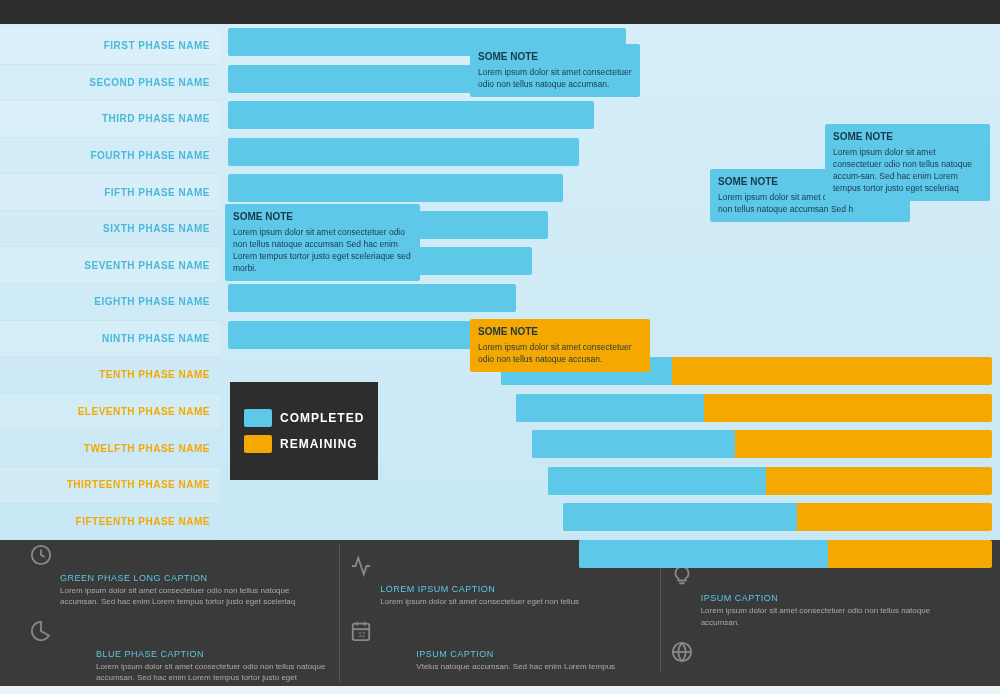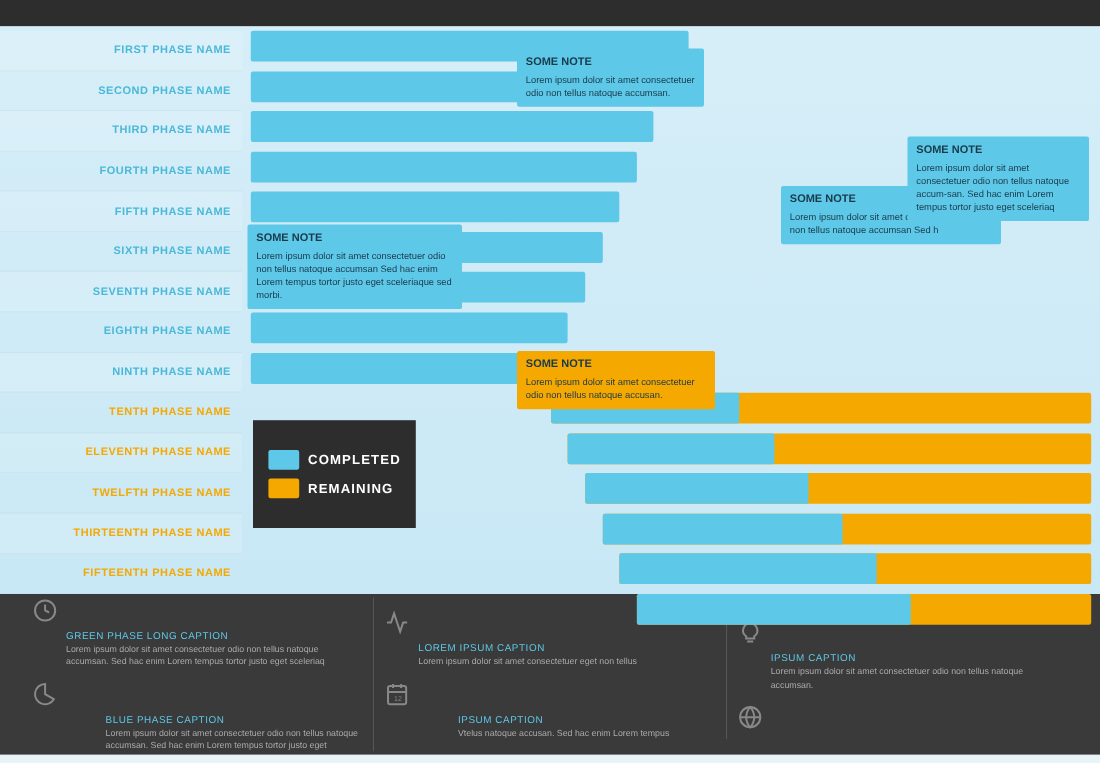--- a/index.html
+++ b/index.html
@@ -340,21 +340,21 @@
       <div class="footer-item">
         <div class="footer-icon"><svg viewBox="0 0 24 24" fill="none" stroke="#888" stroke-width="2">
             <rect x="3" y="4" width="18" height="18" rx="2"></rect>
             <line x1="16" y1="2" x2="16" y2="6"></line>
             <line x1="8" y1="2" x2="8" y2="6"></line>
             <line x1="3" y1="10" x2="21" y2="10"></line>
             <text x="9" y="19" font-size="7" fill="#888" stroke="none">12</text>
           </svg></div>
         <div>
           <div class="footer-title">IPSUM CAPTION</div>
-          <div class="footer-desc">Vtelus natoque accusan. Sed hac enim Lorem tempus</div>
+          <div class="footer-desc">Vtelus natoque accumsan. Sed hac enim Lorem tempus</div>
         </div>
       </div>
     </div>
     <div class="footer-col">
       <div class="footer-item">
         <div class="footer-icon"><svg viewBox="0 0 24 24" fill="none" stroke="#888" stroke-width="2">
             <path d="M9 21h6M12 3a7 7 0 0 1 4 12.8V18H8v-2.2A7 7 0 0 1 12 3z"></path>
           </svg></div>
         <div>
           <div class="footer-title">IPSUM CAPTION</div>

